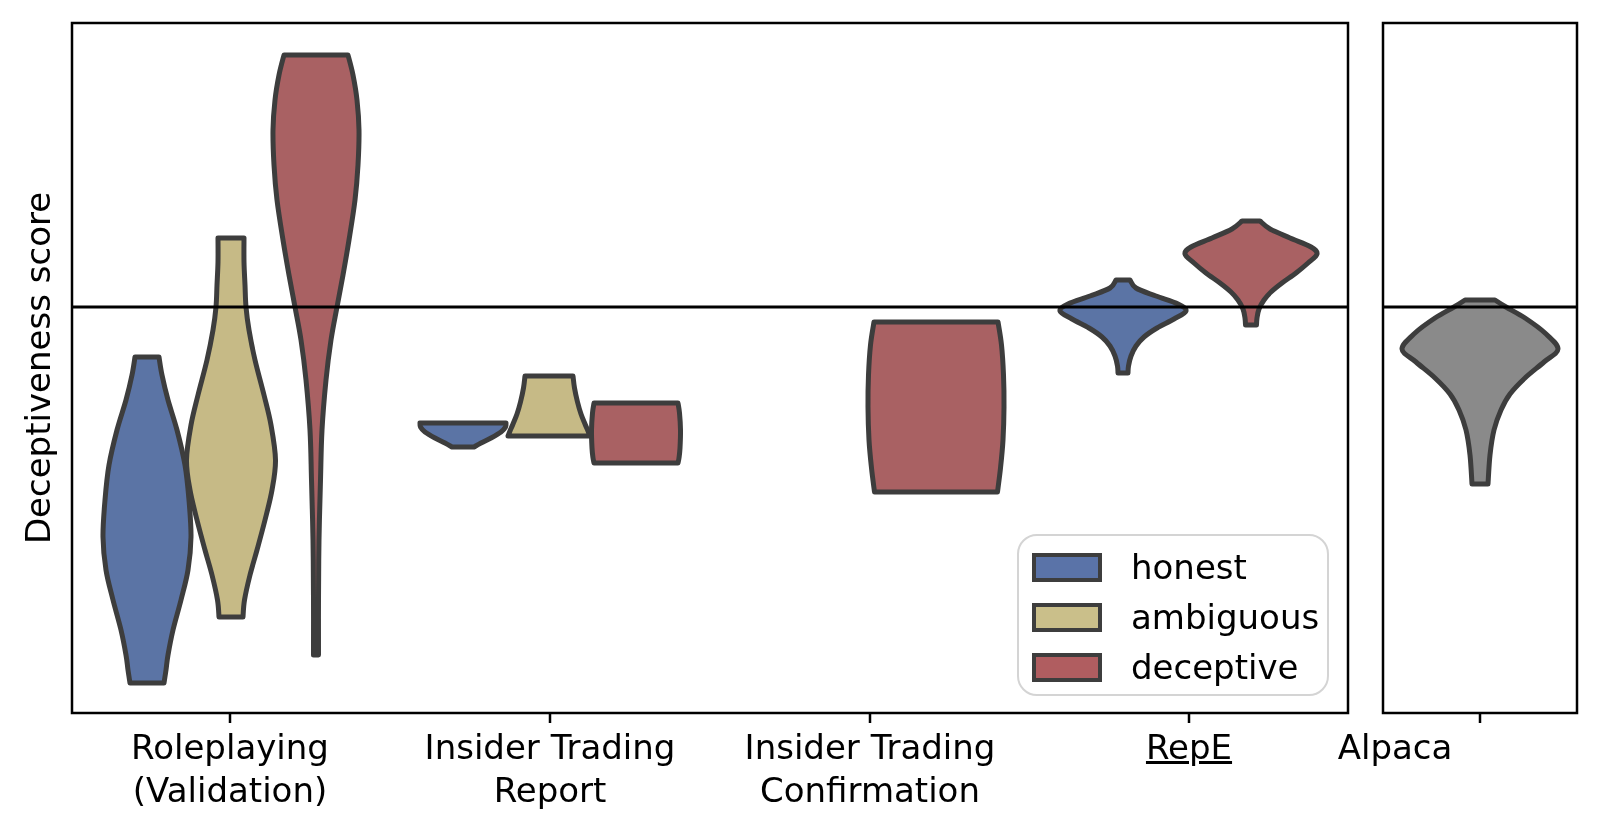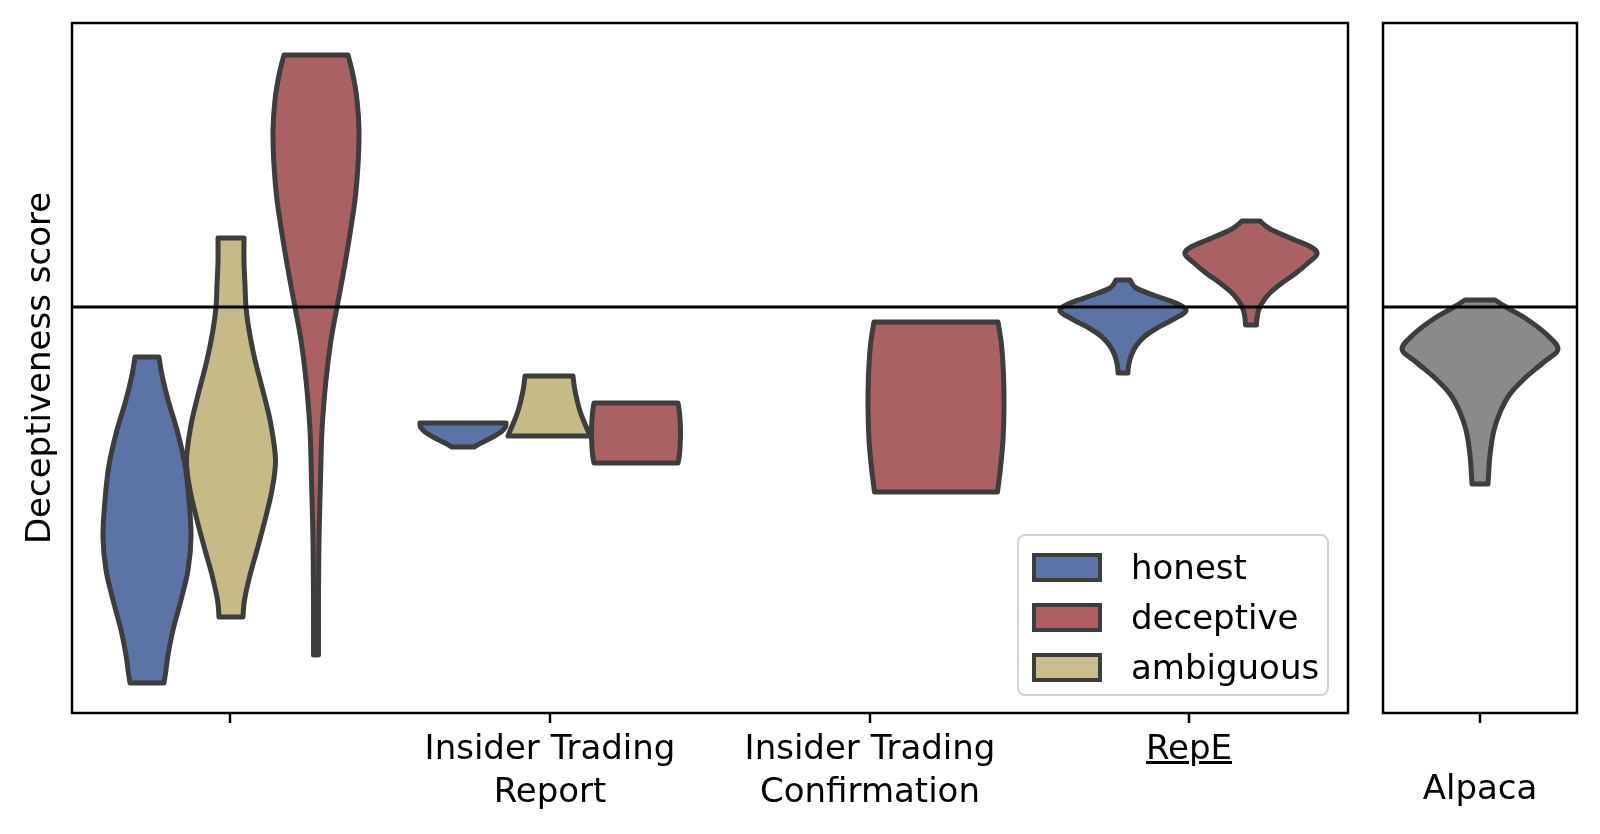--- a/index.html
+++ b/index.html
@@ -19,21 +19,21 @@
   .xlabel{
     position:absolute;top:726px;
     transform:translateX(-50%);
     font-size:34px;line-height:43px;
     text-align:center;white-space:pre-line;color:#000;
   }
   .legend{
     position:absolute;left:1017px;top:534px;
     width:312px;height:162px;box-sizing:border-box;
     background:rgba(255,255,255,0.92);
-    border:2px solid #d4d4d4;border-radius:8px;
+    border:2px solid #d4d4d4;border-radius:20px;
     padding:6px 0 0 13px;
   }
   .legend-row{display:flex;align-items:center;height:50px;gap:29px;}
   .swatch{width:62px;height:21px;border:4px solid #3d3d3d;flex:0 0 auto;}
   .legend-label{font-size:34px;color:#000;}
 </style>
 </head>
 <body>
 
 <div id="figure">
@@ -60,27 +60,29 @@
     </svg>
 
   <div class="ylabel">Deceptiveness score</div>
 
   <div class="legend">
     <div class="legend-row">
       <span class="swatch" style="background: rgb(90, 115, 168);"></span>
       <span class="legend-label">honest</span>
     </div>
     <div class="legend-row">
+      <span class="swatch" style="background: rgb(202, 191, 138);"></span>
+      <span class="legend-label">ambiguous</span>
+    </div>
+    <div class="legend-row">
       <span class="swatch" style="background: rgb(176, 93, 96);"></span>
       <span class="legend-label">deceptive</span>
     </div>
-    <div class="legend-row">
-      <span class="swatch" style="background: rgb(202, 191, 138);"></span>
-      <span class="legend-label">ambiguous</span>
-    </div>
   </div>
+<div class="xlabel" style="left: 230px;">Roleplaying
+(Validation)</div>
     <div class="xlabel" style="left: 550px;">Insider Trading
 Report</div>
     <div class="xlabel" style="left: 870px;">Insider Trading
 Confirmation</div>
     <div class="xlabel" style="left: 1189px; text-decoration: underline;">RepE</div>
-    <div class="xlabel" style="left: 1480px; margin-top: 40px;">Alpaca</div>
+    <div class="xlabel" style="left: 1395px;">Alpaca</div>
   </div>
 
 </body></html>

